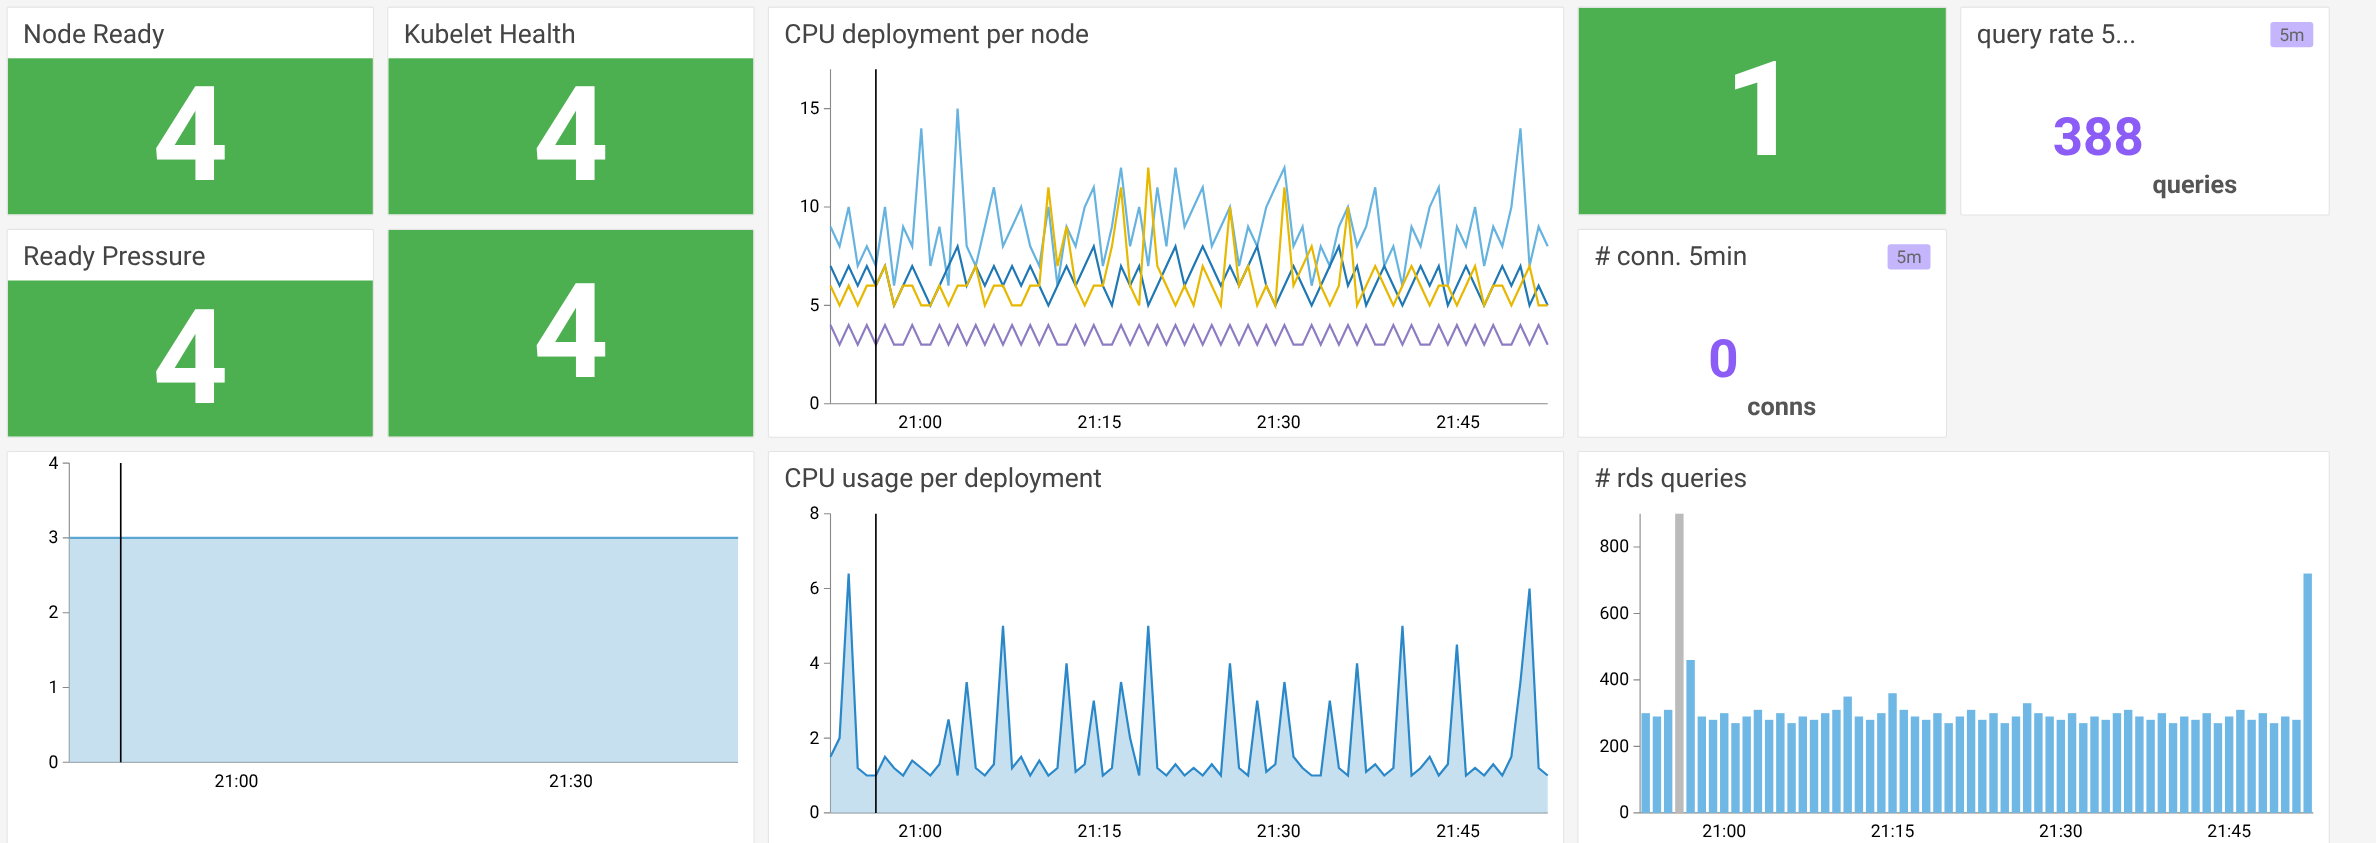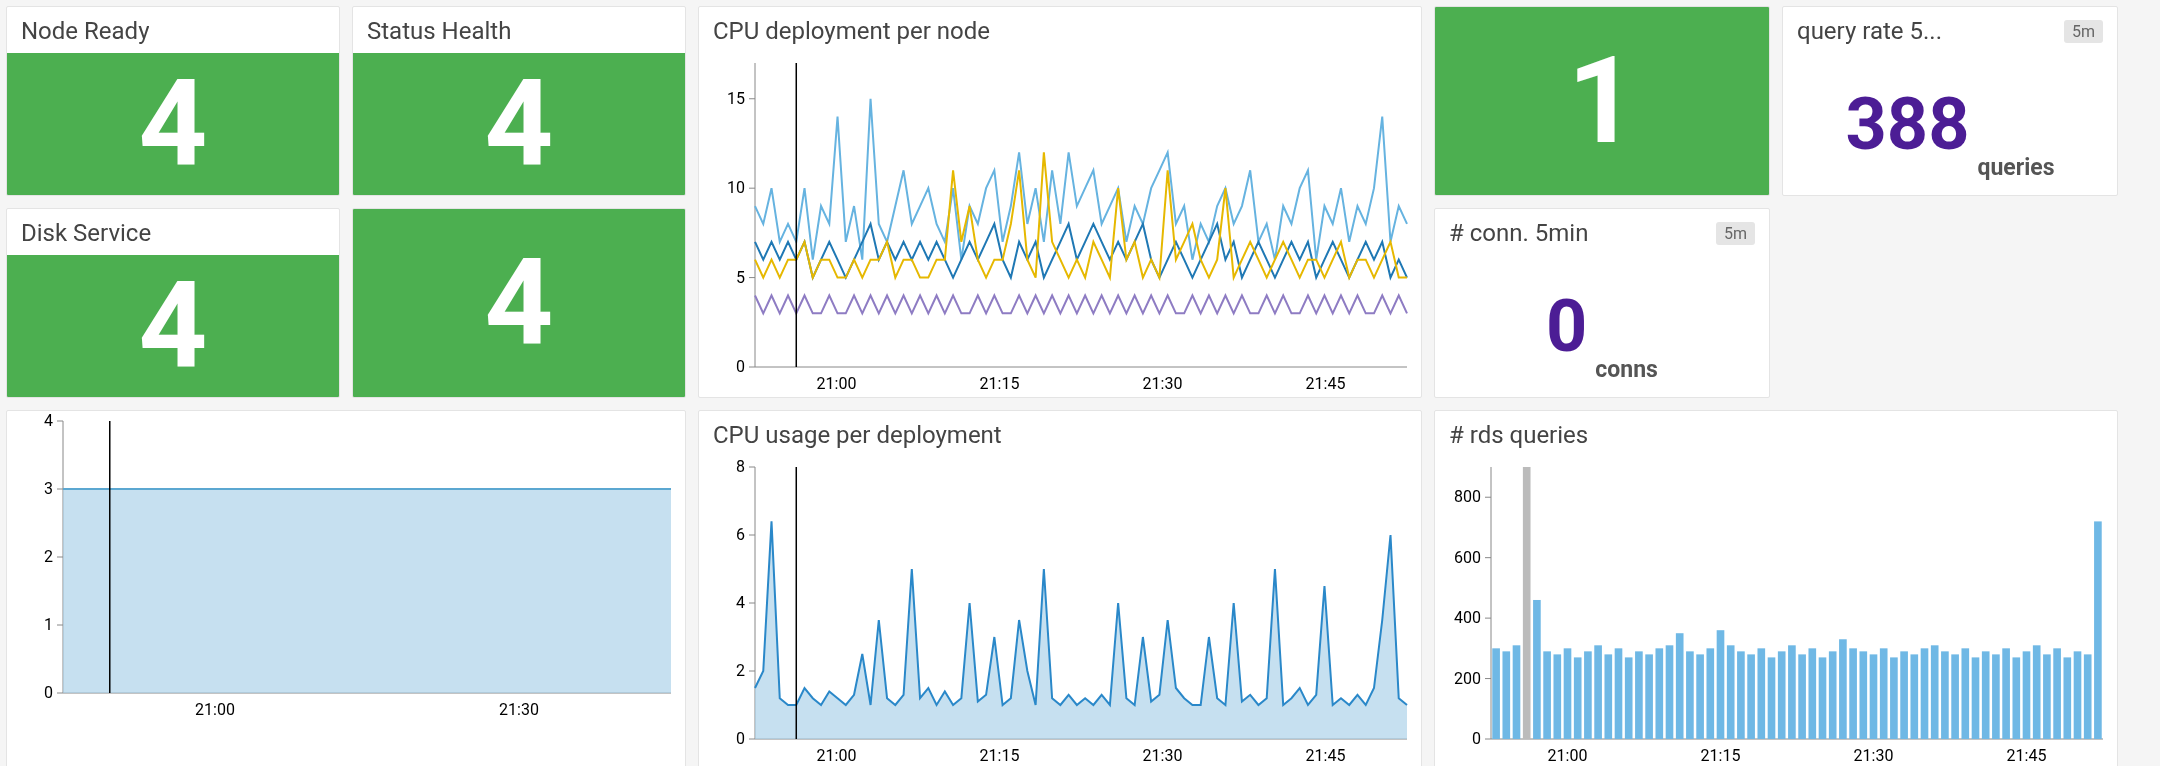--- a/index.html
+++ b/index.html
@@ -31,21 +31,21 @@
   }
   .panel-title {
     font-size: 24px;
     font-weight: 400;
     color: #444;
     white-space: nowrap;
     overflow: hidden;
     text-overflow: ellipsis;
   }
   .panel-badge {
-    background: #e5e5e5;
+    background: #c4b5fd;
     color: #666;
     font-size: 16px;
     padding: 2px 8px;
     border-radius: 3px;
   }
   .panel-body {
     flex: 1;
     display: flex;
     align-items: stretch;
     justify-content: stretch;
@@ -63,23 +63,23 @@
   }
   .big-value.green { background: #4CAF50; }
   .stat-value-wrap {
     flex: 1;
     display: flex;
     align-items: center;
     justify-content: center;
     color: #333;
   }
   .stat-number {
-    font-size: 72px;
+    font-size: 48px;
     font-weight: 700;
-    color: #4c1d95;
+    color: #8b5cf6;
   }
   .stat-unit {
     font-size: 23px;
     font-weight: 700;
     color: #555;
     margin-left: 8px;
     align-self: flex-end;
     padding-bottom: 14px;
   }
   .chart-svg {
@@ -111,30 +111,30 @@
     <div class="panel-header">
         <div class="panel-title">Node Ready</div>
       </div>
     <div class="panel-body">
         <div class="big-value green">4</div>
       </div>
   </div>
 
   <div class="panel p-kubelet">
     <div class="panel-header">
-        <div class="panel-title">Status Health</div>
+        <div class="panel-title">Kubelet Health</div>
       </div>
     <div class="panel-body">
         <div class="big-value green">4</div>
       </div>
   </div>
 
   <div class="panel p-disk">
     <div class="panel-header">
-        <div class="panel-title">Disk Service</div>
+        <div class="panel-title">Ready Pressure</div>
       </div>
     <div class="panel-body">
         <div class="big-value green">4</div>
       </div>
   </div>
 
   <div class="panel p-memory">
     <div class="panel-body">
         <div class="big-value green">4</div>
       </div>

